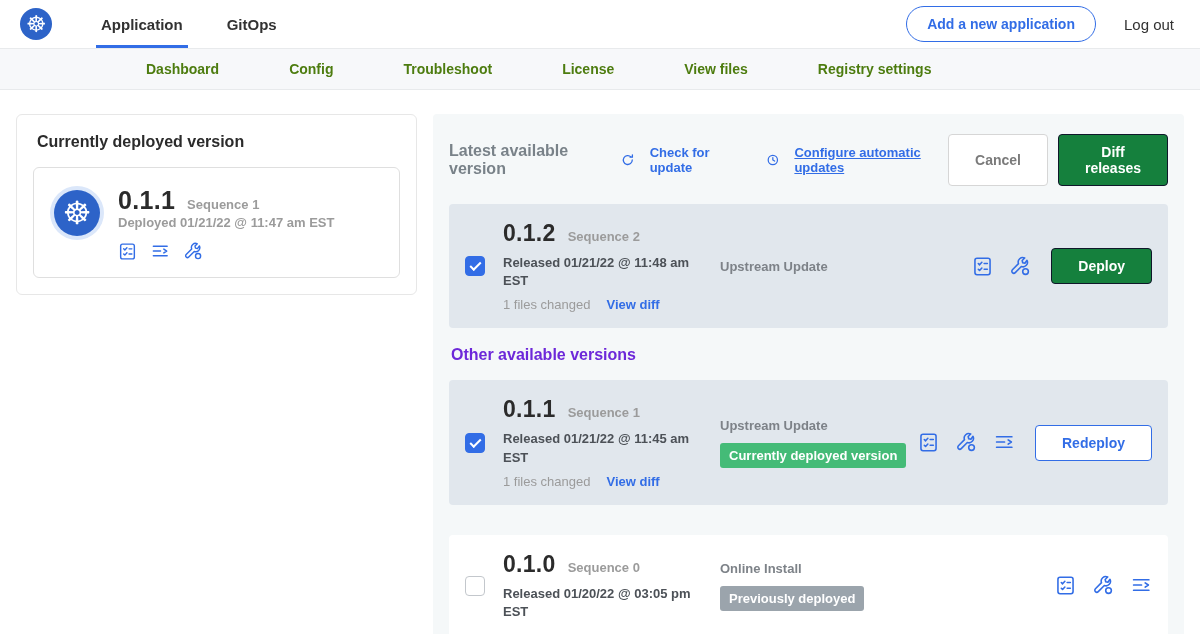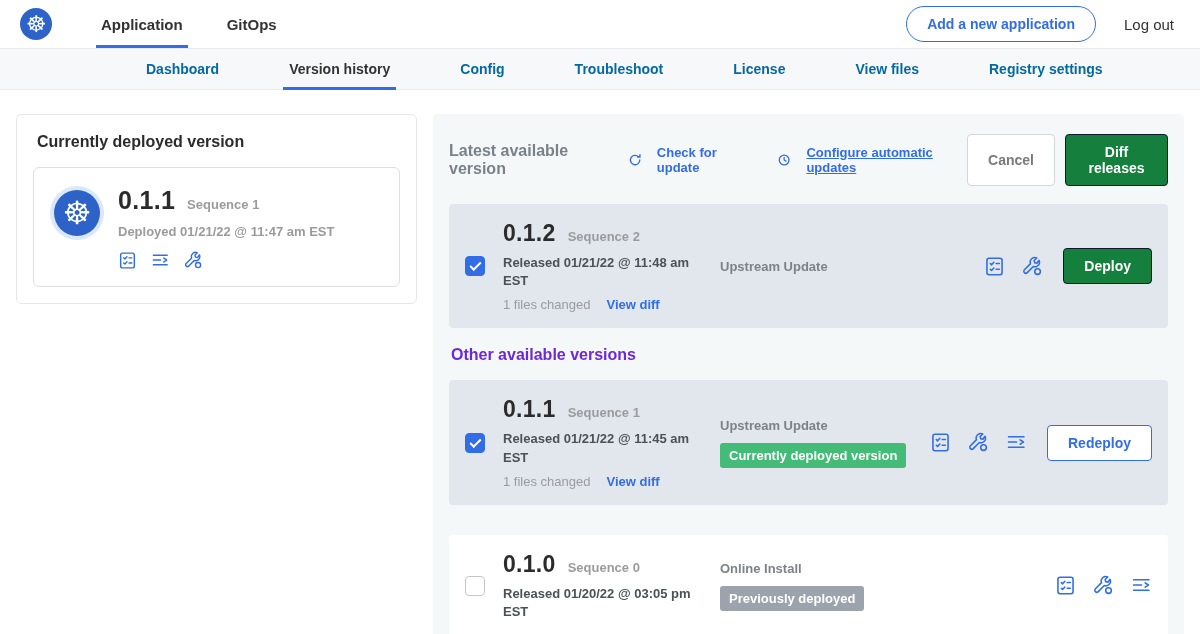--- a/index.html
+++ b/index.html
@@ -22,55 +22,55 @@
              height:3px; background:#326de6; }
   .add-app { margin-left:auto; align-self:center; background:#fff; border:1px solid #326de6;
              color:#326de6; font-weight:700; font-size:14px; padding:9px 20px;
              border-radius:20px; font-family:inherit; cursor:pointer; }
   .logout { align-self:center; margin-left:28px; font-size:15px; color:#323232; cursor:pointer; }
 
   
   .subnav { height:41px; background:#f7f8fa; border-bottom:1px solid #e8eaec;
             display:flex; align-items:stretch; padding-left:140px; }
   .subtab { display:flex; align-items:center; padding:0 6px; margin-right:58px;
-            font-size:14px; font-weight:600; color:#0369a1; position:relative; cursor:pointer; }
+            font-size:14px; font-weight:600; color:#4d7c0f; position:relative; cursor:pointer; }
   .subtab.active { color:#323232; font-weight:700; }
   .subtab.active::after { content:""; position:absolute; left:0; right:0; bottom:-1px;
             height:3px; background:#326de6; }
 
   
   .main { display:flex; align-items:flex-start; padding:24px 16px; gap:16px; }
 
   
   .left { width:401px; flex:0 0 auto; background:#fff; border:1px solid #e7e7e7;
           border-radius:6px; padding:16px; }
   .left h2 { font-size:16px; font-weight:700; color:#2b2b2b; margin:2px 0 16px 4px; }
   .deployed-card { background:#fff; border:1px solid #dfdfdf; border-radius:6px;
           padding:16px; display:flex; gap:16px; }
   .k8s-badge { flex:0 0 auto; width:46px; height:46px; border-radius:50%; background:#2d63c8;
           color:#fff; display:flex; align-items:center; justify-content:center;
           font-size:32px; line-height:1; box-shadow:0 0 0 4px #dbe7fa; margin:6px 2px 6px 4px; }
   .dep-info { padding-top:2px; }
   .ver-line { display:flex; align-items:baseline; gap:12px; }
   .ver { font-size:25px; font-weight:700; color:#2b2b2b; letter-spacing:.3px; }
   .seq { font-size:13px; color:#9b9b9b; font-weight:600; }
-  .dep-date { margin-top:9px; font-size:13px; color:#9b9b9b; font-weight:600; }
+  .dep-date { font-size:13px; color:#9b9b9b; font-weight:600; }
   .icon-row { margin-top:12px; display:flex; align-items:center; gap:14px; color:#326de6; }
   .icn { width:19px; height:19px; display:block; cursor:pointer; }
 
   
   .right { flex:1; background:#f5f8f9; border-radius:4px; padding:16px; }
   .panel-header { display:flex; align-items:center; margin:4px 0 18px; }
   .panel-title { font-size:16px; font-weight:700; color:#798289; }
   .hlink { display:flex; align-items:center; gap:15px; color:#326de6; font-size:13px;
            font-weight:700; margin-left:16px; cursor:pointer; }
   .hlink svg { width:16px; height:16px; }
   .hlink + .hlink { margin-left:26px;text-decoration:underline; }
   .header-actions { margin-left:auto; display:flex; gap:10px; }
-  .btn { font-family:inherit; font-size:14px; font-weight:700; padding:9px 20px;
+  .btn { font-family:inherit; font-size:14px; font-weight:700; padding:9px 26px;
          border-radius:4px; cursor:pointer; }
   .btn-cancel  { background:#fff; border:1px solid #d6d6d6; color:#7a7a7a; }
   .btn-primary { background:#15803d; border:1px solid #0f172a; color:#fff; }
   .btn-outline { background:#fff; border:1px solid #326de6; color:#326de6; }
 
   .vrow { display:flex; align-items:center; border-radius:4px; padding:16px; margin-bottom:18px; }
   .vrow.selected { background:#e1e7ed;justify-content:flex-end; }
   .vrow.plain { background:#fff; margin-bottom:0; }
   .vrow.gap-lg { margin-bottom:30px; }
   .checkbox { width:20px; height:20px; border-radius:4px; flex:0 0 auto; margin-right:18px;
@@ -111,21 +111,20 @@
     <div class="nav-tab">
       <span>GitOps</span>
     </div>
   </nav>
   <button class="add-app">Add a new application</button>
   <div class="logout">Log out</div>
 </header>
 
 <nav class="subnav">
   <div class="subtab">Dashboard</div>
-  <div class="subtab active">Version history</div>
   <div class="subtab">Config</div>
   <div class="subtab">Troubleshoot</div>
   <div class="subtab">License</div>
   <div class="subtab">View files</div>
   <div class="subtab">Registry settings</div>
 </nav>
 
 <main class="main">
 
   <section class="left">

